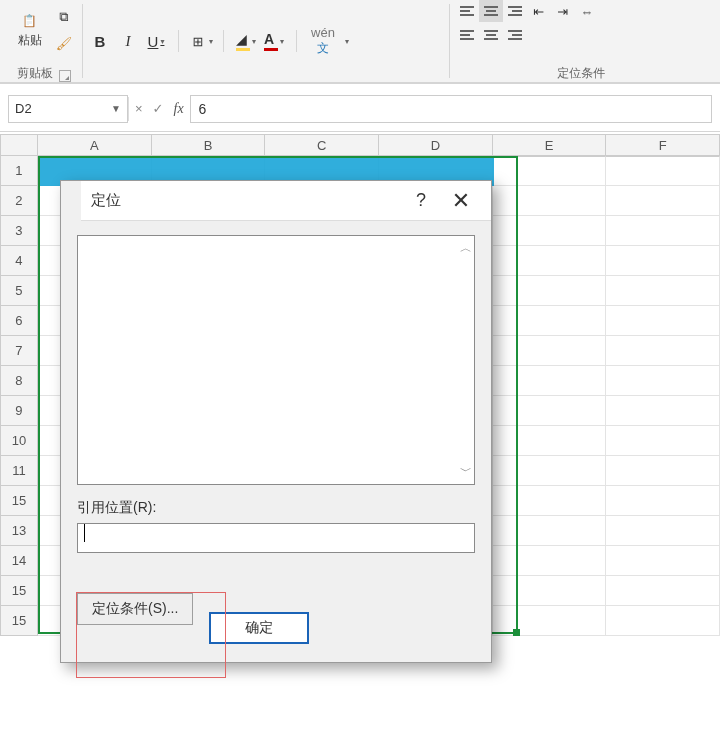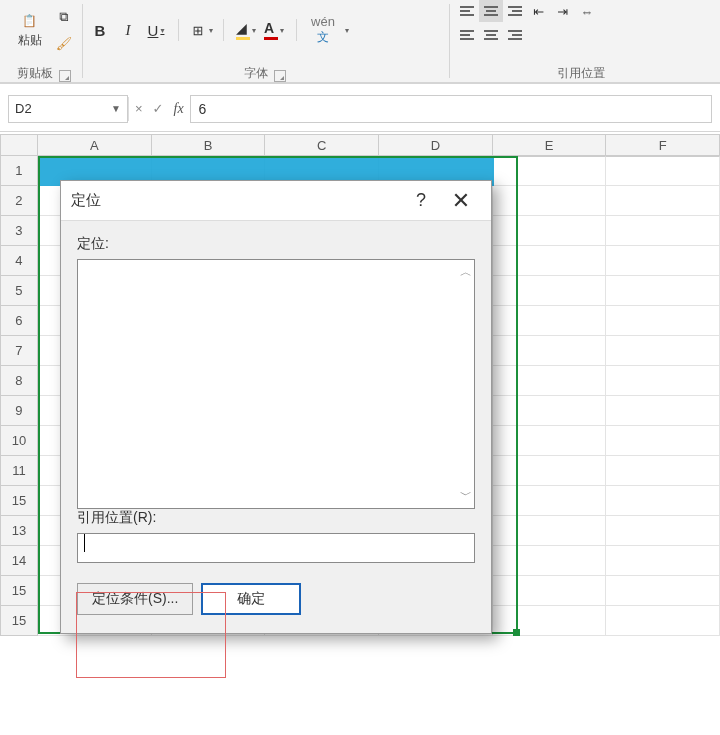--- a/index.html
+++ b/index.html
@@ -59,35 +59,35 @@
 .cell { width:114px; border-right:1px solid #e3e3e3; border-bottom:1px solid #e3e3e3; }
 .row:first-child .cell { border-top:1px solid #ccc; }
 
 
 .sel-band { position:absolute; left:38px; top:22px; height:30px; width:456px; background:#1aa5d8; opacity:.9; }
 .sel-outline { position:absolute; left:38px; top:22px; width:480px; height:480px; border:2px solid #1b8f3a; pointer-events:none; }
 .sel-handle { position:absolute; width:7px; height:7px; background:#1b8f3a; right:-4px; bottom:-4px; }
 
 
 .dialog { position:absolute; left:60px; top:180px; width:432px; background:#f0f0f0; border:1px solid #9a9a9a; box-shadow:6px 6px 14px rgba(0,0,0,.35); }
-.dlg-title { display:flex; align-items:center; height:40px; padding:0 10px; background:#fff; border-bottom:1px solid #ddd; }
+.dlg-title { display:flex; align-items:center; height:40px; padding:0 10px; background:#fff; border-bottom:1px solid #ddd;margin-left:20px; }
 .dlg-title .t { flex:1; font-size:15px; }
 .dlg-title .q, .dlg-title .x { width:40px; text-align:center; font-size:18px; cursor:pointer; font-family:Arial; }
 .dlg-title .x { font-size:22px; line-height:1; }
 .dlg-body { padding:14px 16px 18px; }
 .lbl { font-size:14px; margin-bottom:6px; display:block; }
 .listbox { width:100%; height:250px; background:#fff; border:1px solid #8a8a8a; position:relative; }
 .listbox .sb { position:absolute; right:2px; top:4px; color:#888; font-size:12px; }
 .listbox .sb2 { position:absolute; right:2px; bottom:4px; color:#888; font-size:12px; }
 .refinput { width:100%; height:30px; border:1px solid #8a8a8a; background:#fff; padding:0 6px; font-size:14px; margin-top:4px; }
 .refinput .caret { display:inline-block; width:1px; height:18px; background:#000; vertical-align:middle; animation:bl 1s step-end infinite; }
 @keyframes bl{50%{opacity:0;}}
-.buttons { display:flex; gap:8px; margin-top:20px; align-items:center; }
+.buttons { display:flex; gap:16px; margin-top:20px; align-items:center; }
 .btn { height:32px; padding:0 14px; min-width:100px; background:#eee; border:1px solid #9e9e9e; font-size:14px; cursor:pointer; display:flex; align-items:center; justify-content:center; }
-.btn.primary { border:2px solid #1a63b7; background:#fff; }
+.btn.primary { border:2px solid #1a63b7; background:#fff;margin-top:39px; }
 
 
 .anno { position:absolute; border:1.5px solid #e06666; pointer-events:none; }
 </style>
 </head>
 <body>
 
 <div class="ribbon">
   <div class="group">
     <div class="group-body">
@@ -132,24 +132,20 @@
           <span class="paint-a">A<span class="bar"></span></span>
           <span class="tiny-arrow">▾</span>
         </div>
       <div style="width:1px;height:22px;background:#d5d5d5;margin:0 6px;"></div>
       <div class="sq" style="flex-direction:column;width:32px;">
         <span style="font-size:13px;color:#777;">wén</span>
         <span style="font-size:12px;color:#2a7ab8;">文</span>
       </div>
         <span class="tiny-arrow">▾</span>
     </div>
-    <div class="group-label">
-      <span>字体</span>
-      <span class="dlg-launch"></span>
-    </div>
   </div>
 
   <div class="group" style="flex:1">
     <div class="group-body" style="flex-direction:column;gap:2px;align-items:flex-start;">
       <div class="inline-row">
         <div class="sq">
             <span class="align-ic align-l">
               <span></span>
               <span></span>
               <span></span>
@@ -197,21 +193,21 @@
         <div class="sq">
             <span class="align-ic align-r">
               <span></span>
               <span></span>
               <span></span>
             </span>
           </div>
       </div>
     </div>
     <div class="group-label">
-        <span>引用位置</span>
+        <span>定位条件</span>
       </div>
   </div>
 </div>
 
 <div class="hr"></div>
 <div class="fbar">
   <div class="namebox">
     <span>D2</span>
     <span class="dd">▼</span>
   </div>
@@ -389,26 +385,25 @@
   </div>
 </div>
 
 <div class="dialog">
   <div class="dlg-title">
     <span class="t">定位</span>
     <span class="q">?</span>
     <span class="x">✕</span>
   </div>
   <div class="dlg-body">
-    <span class="lbl">定位:</span>
     <div class="listbox">
       <span class="sb">︿</span>
       <span class="sb2">﹀</span>
     </div>
-    <span class="lbl" style="">引用位置(R):</span>
+    <span class="lbl" style="margin-top:14px;">引用位置(R):</span>
     <div class="refinput"><span class="caret"></span><span></span></div>
     <div class="buttons">
       <div class="btn">定位条件(S)...</div>
       <div class="btn primary">确定</div>
     </div>
   </div>
 </div>
 
 <div class="anno" style="left:76px; top:592px; width:150px; height:86px;"></div>
 

